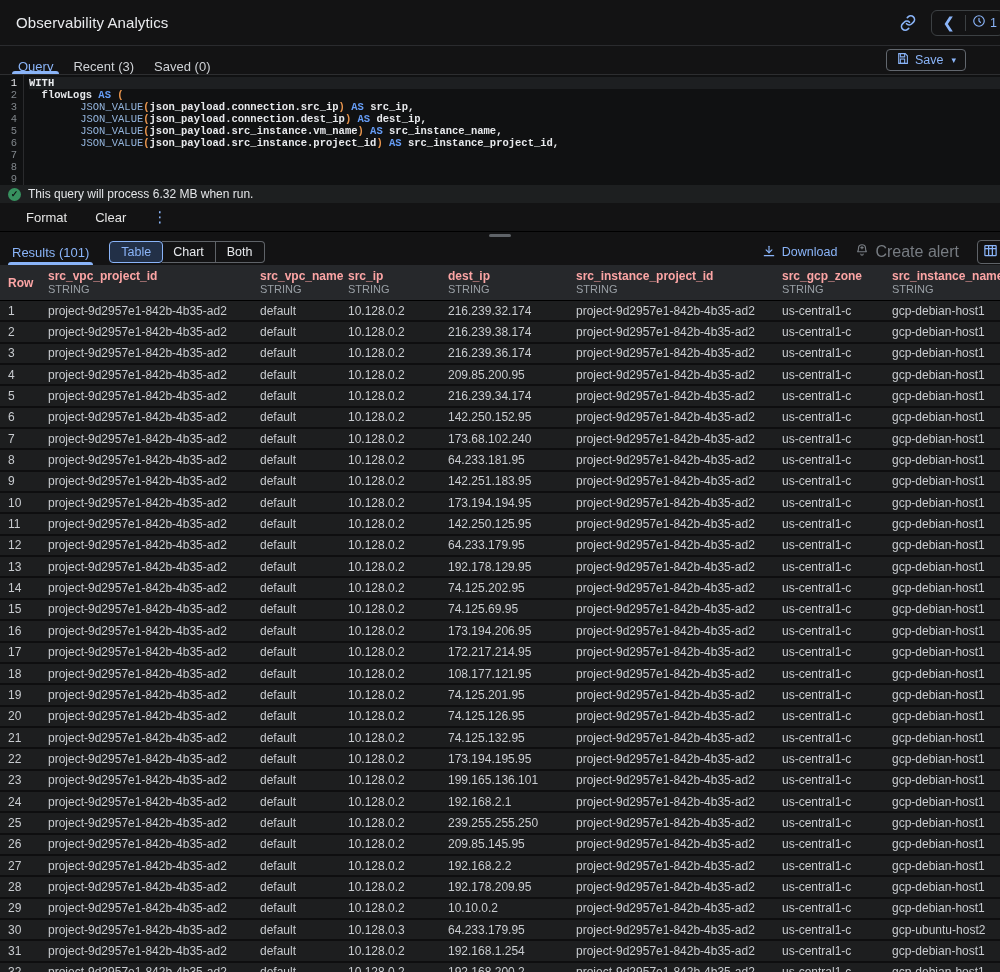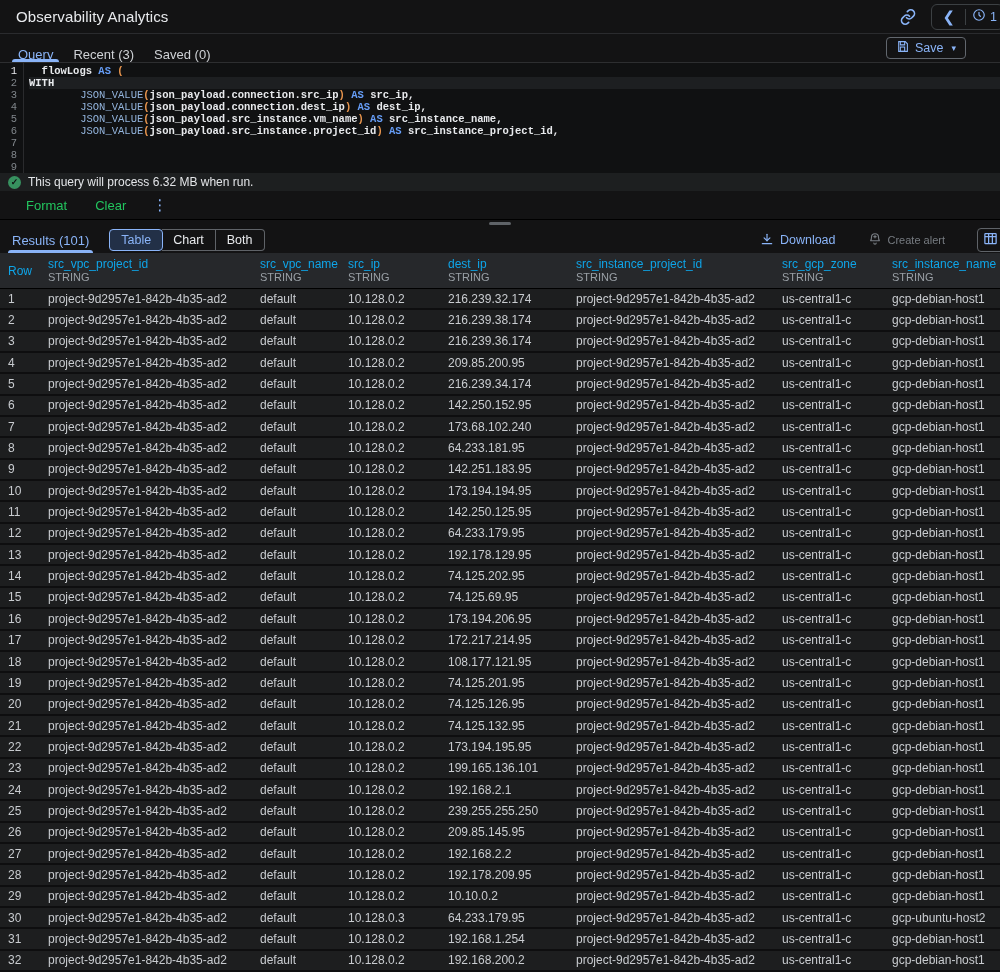--- a/index.html
+++ b/index.html
@@ -7,21 +7,21 @@
   body {
     background:#131314;
     color:#e8eaed;
     font-family:"Liberation Sans", sans-serif;
     font-size:13px;
   }
   .app { width:1000px; height:972px; display:flex; flex-direction:column; overflow:hidden; }
 
   
   .topbar {
-    height:34px; flex:none; display:flex; align-items:center;
+    height:46px; flex:none; display:flex; align-items:center;
     padding:0 10px 0 16px; border-bottom:1px solid #2a2b2e; overflow:hidden;
   }
   .page-title { font-size:15px; color:#e8eaed; letter-spacing:.1px; }
   .topbar-right { margin-left:auto; display:flex; align-items:center; gap:10px; }
   .icon-btn { background:none; border:none; cursor:pointer; display:flex; align-items:center; justify-content:center; padding:4px; }
   .icon-btn svg { display:block; }
   .tb-group {
     display:flex; align-items:center; border:1px solid #3c4043; border-radius:6px;
     height:26px; padding:0 6px; gap:6px; margin-right:-14px;
   }
@@ -54,46 +54,46 @@
   .tok-kw { color:#669df6; font-weight:bold; }
   .tok-fn { color:#93b4dc; font-weight:normal;margin-left:26px; }
   .tok-pr { color:#e8954d; font-weight:bold; }
 
   
   .statusbar { height:18px; flex:none; display:flex; align-items:center; gap:7px; padding:0 8px; background:#1d1f20; font-size:12px; color:#e3e5e8; }
   .check-ic { width:13px; height:13px; flex:none; border-radius:50%; background:#37915f; display:flex; align-items:center; justify-content:center; color:#0e1011; font-size:9px; font-weight:bold; }
 
   
   .actions { height:28px; flex:none; display:flex; align-items:center; gap:4px; padding:0 14px; }
-  .text-btn { background:none; border:none; color:#22c55e; font-size:13px; font-family:inherit; cursor:pointer; padding:4px 12px; border-radius:4px; }
+  .text-btn { background:none; border:none; color:#e5e5e5; font-size:13px; font-family:inherit; cursor:pointer; padding:4px 12px; border-radius:4px; }
   .kebab { color:#8ab4f8; font-size:15px; letter-spacing:0; background:none; border:none; cursor:pointer; padding:2px 10px; }
 
   
   .splitter { height:8px; flex:none; display:flex; align-items:center; justify-content:center; border-top:1px solid #000; }
   .drag-pill { width:22px; height:3px; border-radius:2px; background:#5f6368; cursor:row-resize; }
 
   
   .results-bar { height:26px; flex:none; display:flex; align-items:center; padding:0 7px 0 8px; overflow:hidden; position:relative; }
   .results-label { color:#8ab4f8; font-size:13px; padding:0 4px; height:100%; display:flex; align-items:center; position:relative; cursor:pointer; }
   .results-label::after { content:""; position:absolute; left:0; right:0; bottom:0; height:3px; background:#8ab4f8; border-radius:3px 3px 0 0; }
   .segmented { display:flex; align-items:center; margin-left:16px; height:30px; }
   .seg { height:22px; display:flex; align-items:center; padding:0 11px; font-size:12.5px; color:#e8eaed; border:1px solid #5f6368; background:transparent; cursor:pointer; font-family:inherit; }
   .seg.mid { border-left:none; }
   .seg.last { border-left:none; border-radius:0 4px 4px 0; }
   .seg.selected { color:#8ab4f8; background:#223047; border:1px solid #8ab4f8; border-radius:4px; margin-right:-1px; position:relative; z-index:2; }
-  .results-right { margin-left:auto; display:flex; align-items:center; gap:32px; padding-right:0; }
+  .results-right { margin-left:auto; display:flex; align-items:center; gap:18px; padding-right:0; }
   .dl-btn { display:flex; align-items:center; gap:6px; background:none; border:none; color:#8ab4f8; font-size:12.5px; cursor:pointer; font-family:inherit; }
-  .alert-btn { display:flex; align-items:center; gap:6px; background:none; border:none; color:#777c82; font-size:11px; cursor:default; font-family:inherit; }
+  .alert-btn { display:flex; align-items:center; gap:6px; background:none; border:none; color:#777c82; font-size:16px; cursor:default; font-family:inherit; }
   .cols-btn { width:26px; height:24px; border:1px solid #5f6368; border-radius:4px 0 0 4px; background:transparent; display:flex; align-items:center; justify-content:center; cursor:pointer; margin-right:-10px; flex:none; }
 
   
   .grid-cols { display:grid; grid-template-columns:40px 212px 88px 100px 128px 206px 110px minmax(100px,1fr); padding-left:8px; }
   .thead { height:36px; flex:none; background:#26282b; align-items:center; border-bottom:1px solid #000; }
   .hcell { overflow:hidden; white-space:nowrap; padding-right:8px; }
-  .hname { font-size:12px; font-weight:normal; color:#0ea5e9; line-height:14px; }
+  .hname { font-size:12px; font-weight:bold; color:#fca5a5; line-height:14px; }
   .htype { font-size:11px; color:#9aa0a6; line-height:13px; }
   .tbody { flex:1; overflow:hidden; display:flex; flex-direction:column; }
   .trow { height:21.35px; flex:none; align-items:center; background:#1d1e1f; border-bottom:2px solid #0e0e0f; font-size:12px; color:#c9ccd0; cursor:default; }
   .tcell { overflow:hidden; white-space:nowrap; padding-right:8px; }
 </style>
 </head>
 <body>
 
 <div class="app">
 
@@ -157,22 +157,22 @@
         <div class="ln">2</div>
         <div class="ln">3</div>
         <div class="ln">4</div>
         <div class="ln">5</div>
         <div class="ln">6</div>
         <div class="ln">7</div>
         <div class="ln">8</div>
         <div class="ln">9</div>
       </div>
     <div class="code">
+        <div class="cl active"><span class="tok-id">WITH</span></div>
         <div class="cl"><span>  </span><span class="tok-id">flowLogs</span><span> </span><span class="tok-kw">AS</span><span> </span><span class="tok-pr">(</span></div>
-        <div class="cl active"><span class="tok-id">WITH</span></div>
         <div class="cl"><span>    </span><span class="tok-fn">JSON_VALUE</span><span class="tok-pr">(</span><span class="tok-id">json_payload.connection.src_ip</span><span class="tok-pr">)</span><span> </span><span class="tok-kw">AS</span><span> </span><span class="tok-id">src_ip,</span></div>
         <div class="cl"><span>    </span><span class="tok-fn">JSON_VALUE</span><span class="tok-pr">(</span><span class="tok-id">json_payload.connection.dest_ip</span><span class="tok-pr">)</span><span> </span><span class="tok-kw">AS</span><span> </span><span class="tok-id">dest_ip,</span></div>
         <div class="cl"><span>    </span><span class="tok-fn">JSON_VALUE</span><span class="tok-pr">(</span><span class="tok-id">json_payload.src_instance.vm_name</span><span class="tok-pr">)</span><span> </span><span class="tok-kw">AS</span><span> </span><span class="tok-id">src_instance_name,</span></div>
         <div class="cl"><span>    </span><span class="tok-fn">JSON_VALUE</span><span class="tok-pr">(</span><span class="tok-id">json_payload.src_instance.project_id</span><span class="tok-pr">)</span><span> </span><span class="tok-kw">AS</span><span> </span><span class="tok-id">src_instance_project_id,</span></div>
       </div>
   </div>
 
   <div class="statusbar">
     <span class="check-ic">✓</span>
     <span>This query will process 6.32 MB when run.</span>

